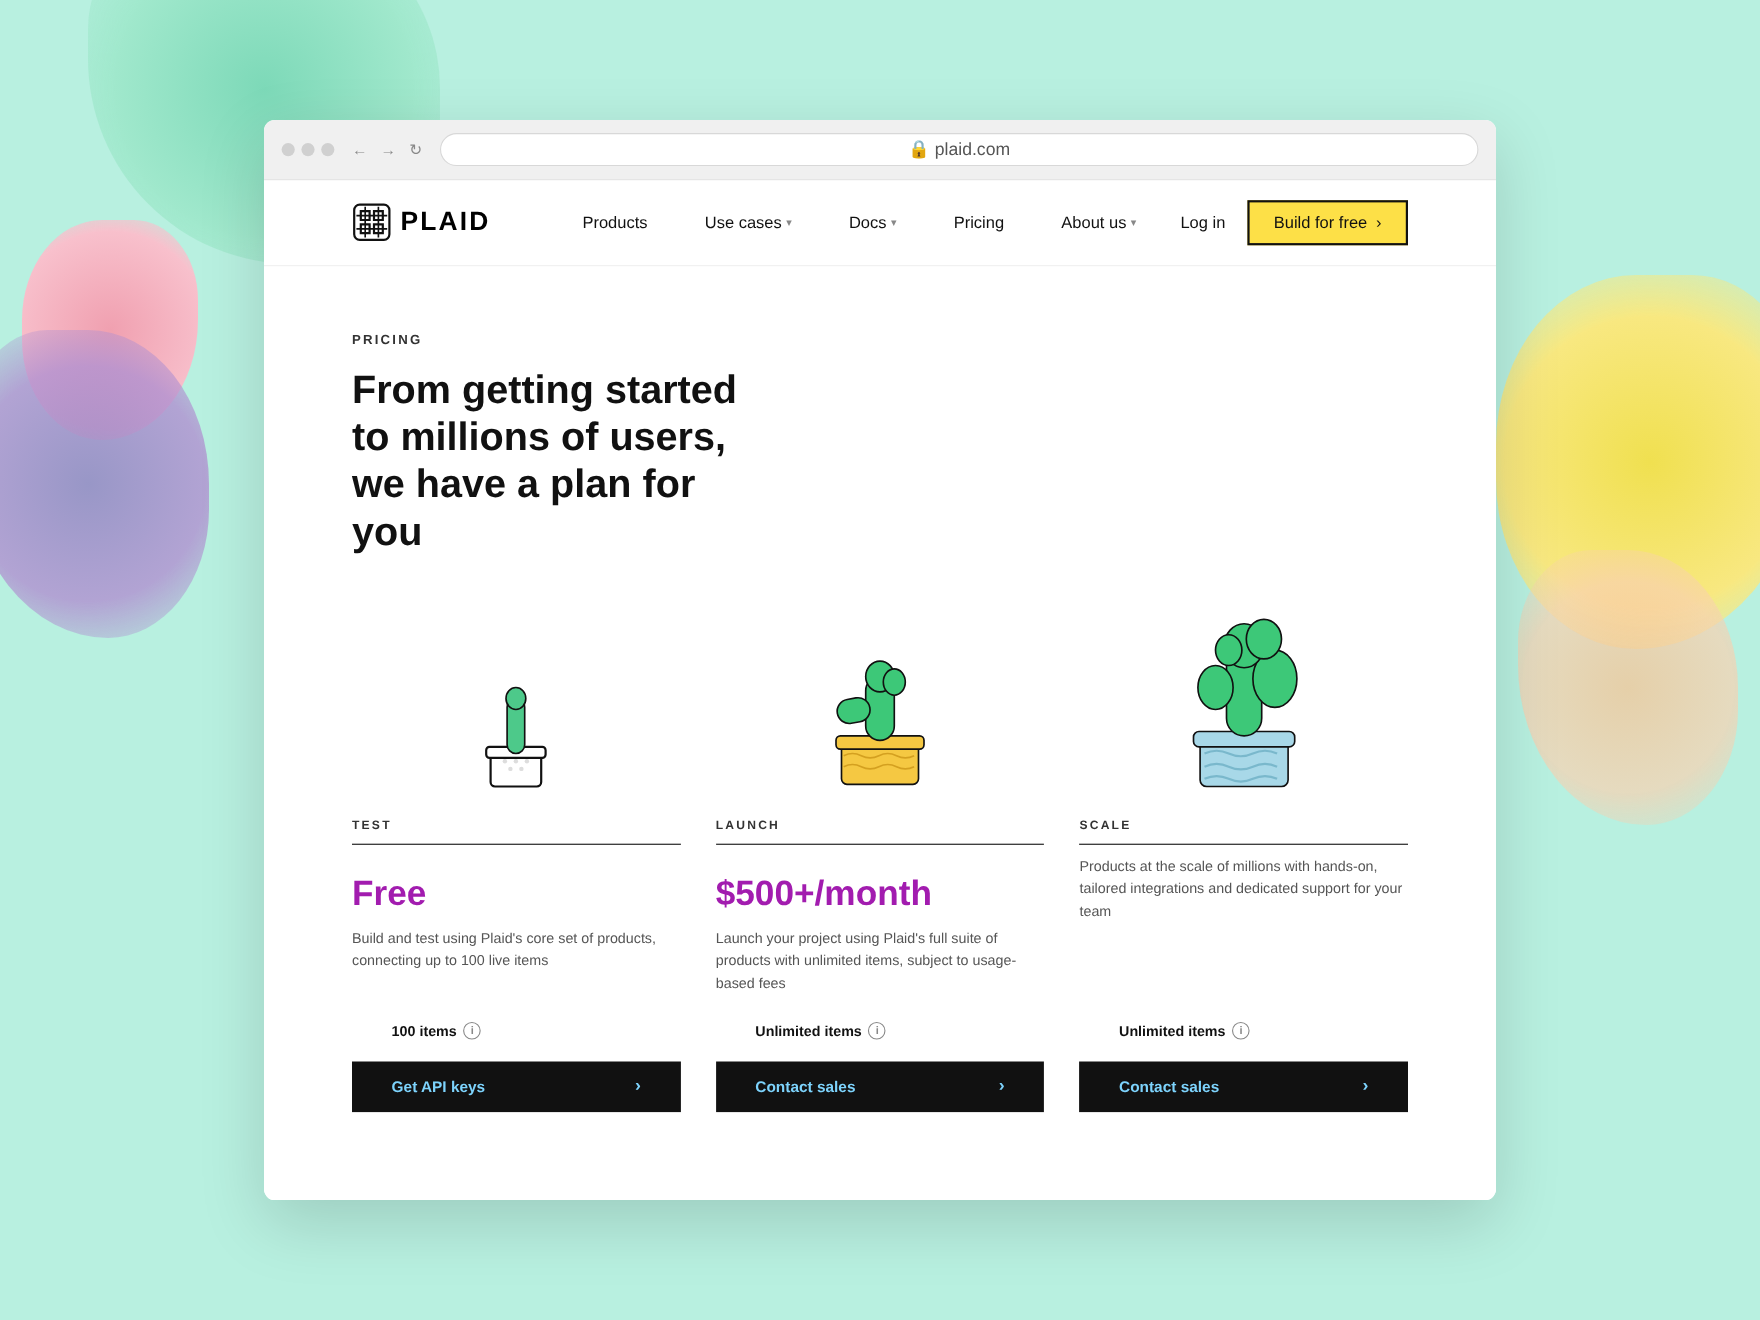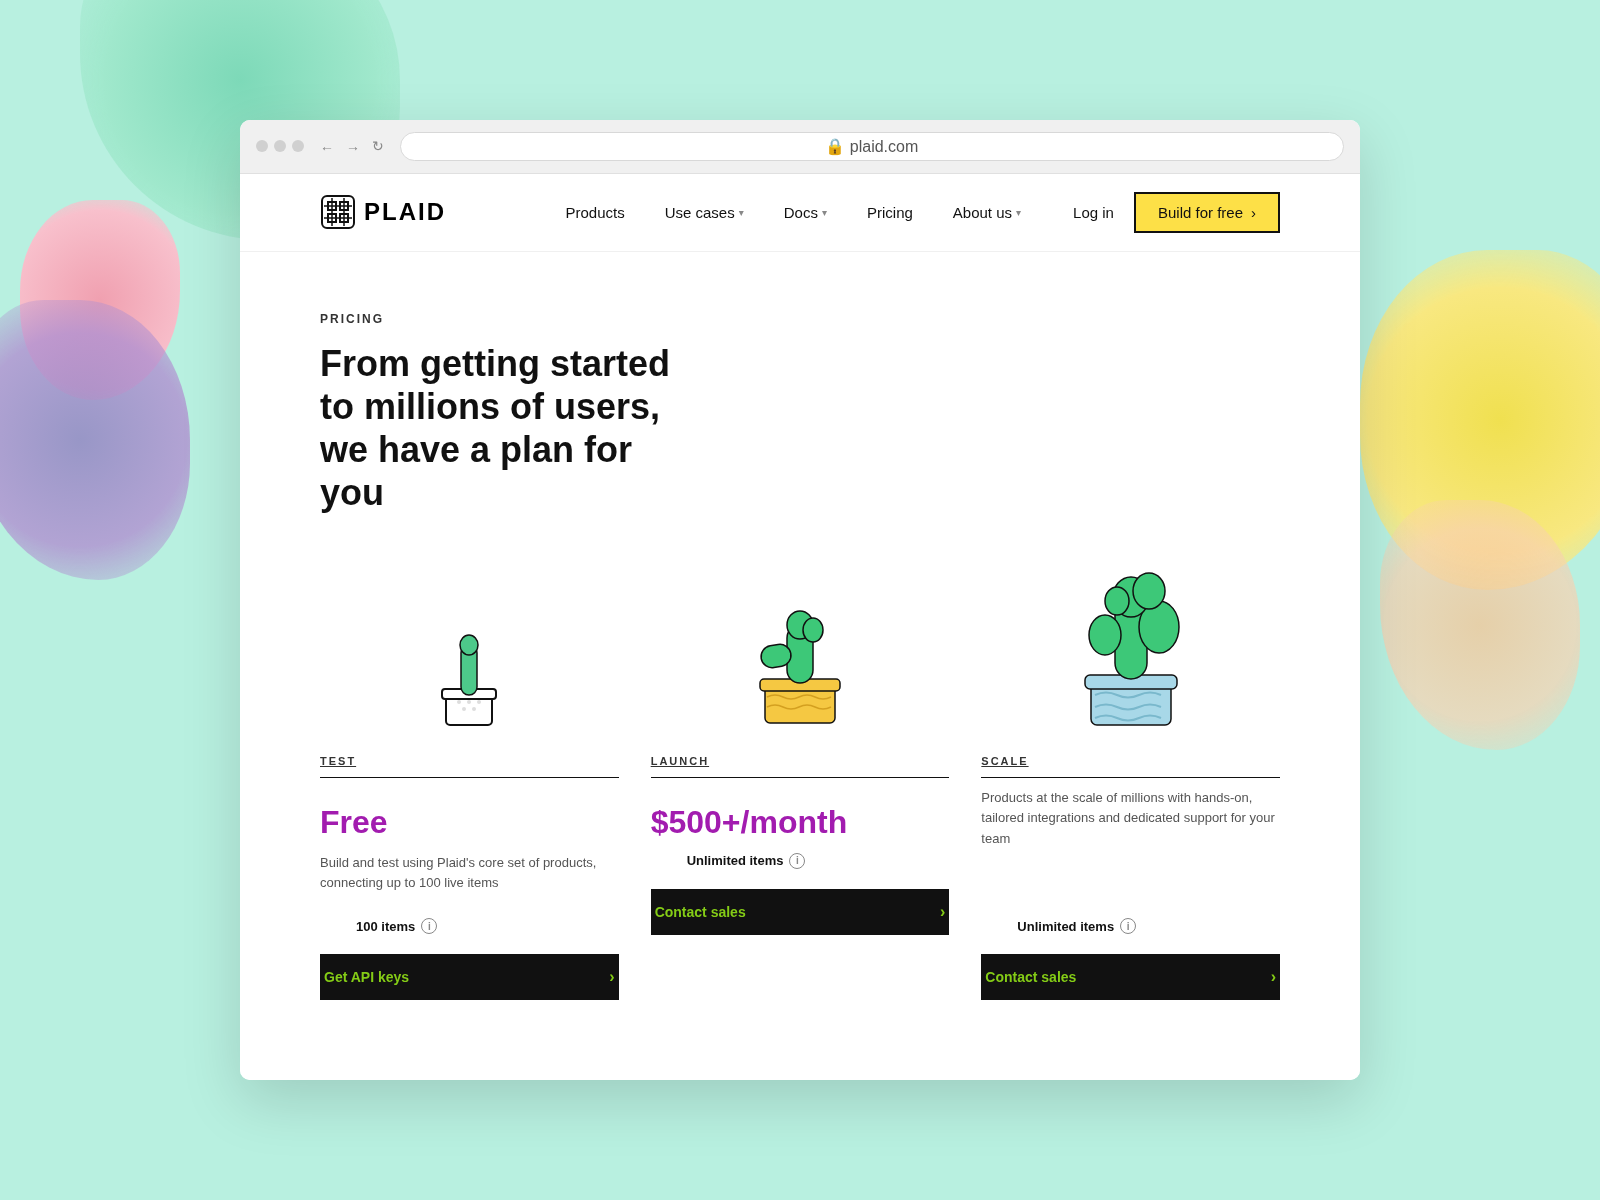--- a/index.html
+++ b/index.html
@@ -136,22 +136,22 @@
       text-transform: uppercase;
       margin-right: auto;
     }
     .logo-icon {
       width: 36px;
       height: 36px;
     }
     .nav-links {
       display: flex;
       align-items: flex-start;
-      gap: 40px;
-      margin-right: 52px;
+      gap: 52px;
+      margin-right: 40px;
     }
     .nav-link {
       font-size: 15px;
       color: #111;
       cursor: pointer;
       display: flex;
       align-items: center;
       gap: 4px;
       white-space: nowrap;
     }
@@ -219,21 +219,20 @@
     }
     .card-tier {
       font-size: 11px;
       font-weight: 700;
       letter-spacing: 2px;
       text-transform: uppercase;
       color: #333;
       margin-bottom: 10px;
       padding-bottom: 10px;
       border-bottom: 1px solid #111;
-      text-decoration: underline;
     }
     .card-price {
       font-size: 32px;
       font-weight: 800;
       color: #a21caf;
       margin: 16px 0 12px;
     }
     .card-description {
       font-size: 13px;
       color: #555;
@@ -258,23 +257,23 @@
       width: 16px;
       height: 16px;
       border-radius: 50%;
       border: 1.5px solid #888;
       font-size: 10px;
       color: #888;
       font-weight: 700;
     }
     .card-btn {
       background: #111;
-      color: #84cc16;
+      color: #7dd3fc;
       border: none;
-      padding: 14px 4px;
+      padding: 14px 36px;
       font-size: 14px;
       font-weight: 600;
       cursor: pointer;
       display: flex;
       align-items: center;
       justify-content: space-between;
       width: 100%;
     }
     .btn-arrow {
       font-size: 16px;
@@ -406,20 +405,21 @@
 
               <path d="M42 65 Q25 60 25 75 Q25 85 36 85" fill="none" stroke="none"></path>
               <rect x="16" y="60" width="30" height="22" rx="11" fill="#3dc878" stroke="#111" stroke-width="1.5" transform="rotate(-10 31 71)"></rect>
 
               <ellipse cx="55" cy="40" rx="13" ry="14" fill="#3dc878" stroke="#111" stroke-width="1.5"></ellipse>
               <ellipse cx="68" cy="45" rx="10" ry="12" fill="#3dc878" stroke="#111" stroke-width="1.5"></ellipse>
             </svg>
           </div>
           <div class="card-tier">LAUNCH</div>
           <div class="card-price">$500+/month</div>
+          <div class="card-description">Launch your project using Plaid's full suite of products with unlimited items, subject to usage-based fees</div>
           <div class="card-feature">
             <span>Unlimited items</span>
             <span class="feature-info">i</span>
           </div>
           <button class="card-btn">
             <span>Contact sales</span>
             <span class="btn-arrow">›</span>
           </button>
         </div>
 

